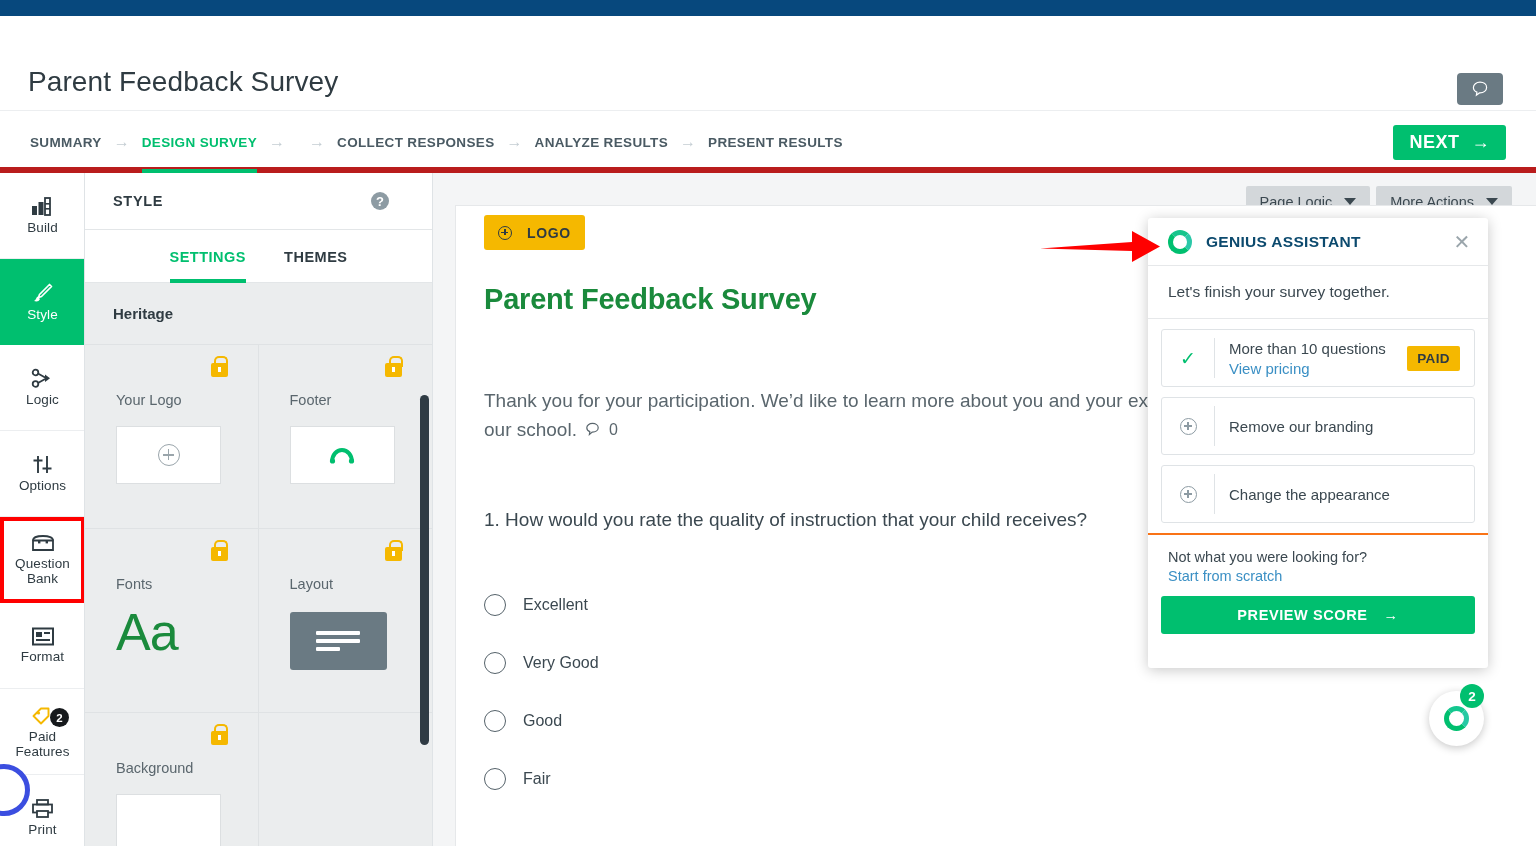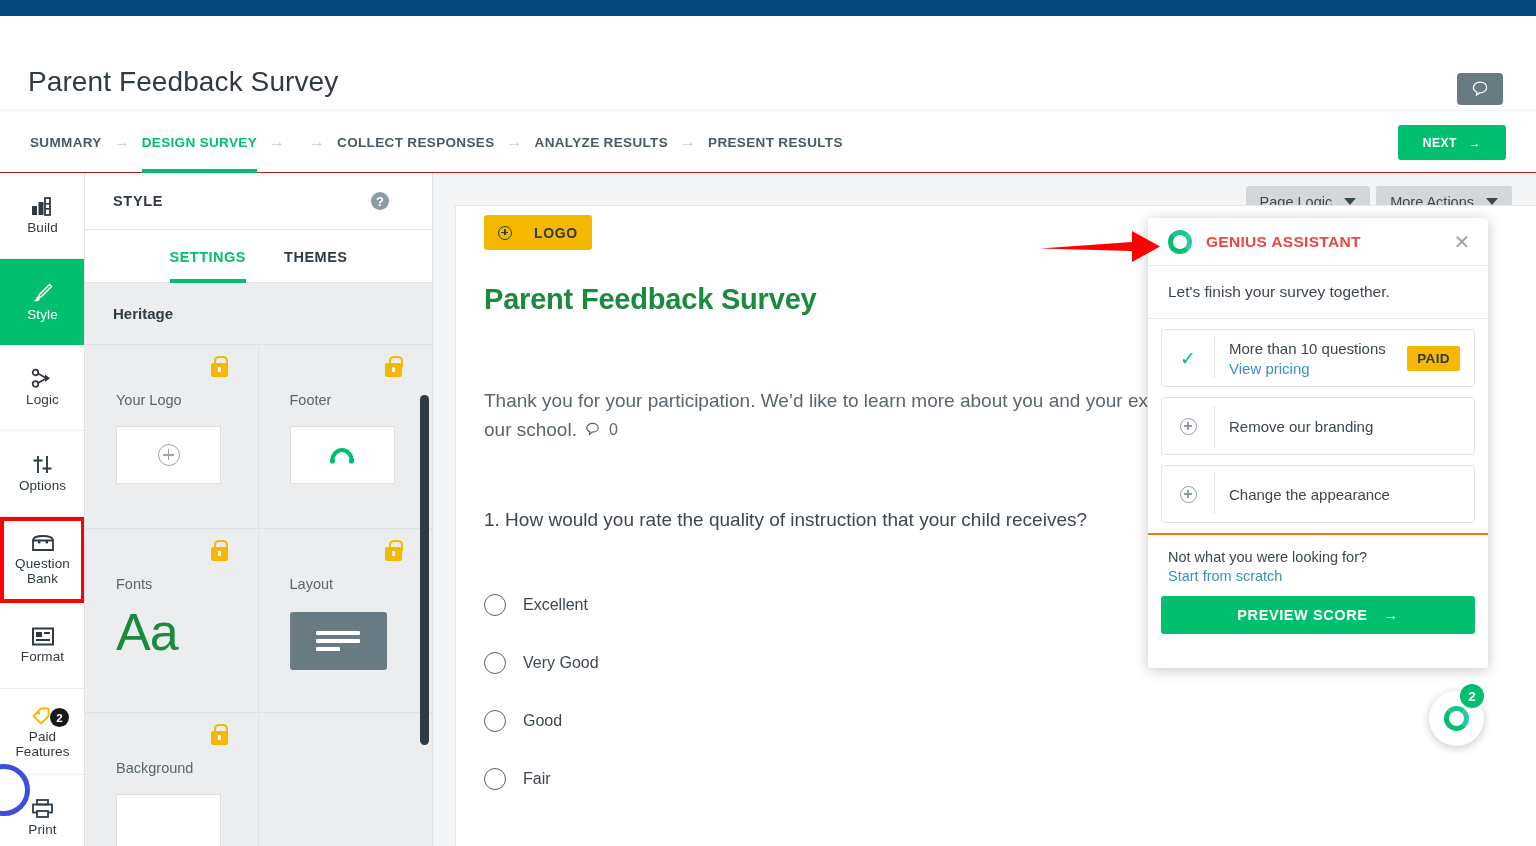--- a/index.html
+++ b/index.html
@@ -30,40 +30,40 @@
   }
   .comment-btn {
     position: absolute; right: 33px; top: 57px;
     width: 46px; height: 32px; border-radius: 4px; background: #6a7a83;
     display: flex; align-items: center; justify-content: center; cursor: pointer;
   }
 
   
   .navbar {
     position: absolute; left: 0; top: 111px; width: 1536px; height: 62px;
-    background: #fff; border-bottom: 1px solid #b91c1c;
+    background: #fff; border-bottom: 6px solid #b91c1c;
   }
   .crumbs { position: absolute; left: 30px; top: 0; height: 62px; display: flex; align-items: center; }
   .crumb {
     font-size: 13.5px; font-weight: 700; letter-spacing: .35px;
     color: #4a5a63; white-space: nowrap; cursor: pointer; text-transform: uppercase;
     position: relative; height: 62px; display: flex; align-items: center;
   }
   .crumb.active { color: #00bf6f; }
   .crumb.active::after {
     content: ""; position: absolute; left: 0; right: 0; bottom: 0; height: 4px; background: #00bf6f;
   }
   .crumb-sep {
     margin: 0 12px; color: #c4cdd3; font-size: 16px; display: flex; align-items: center;
   }
   .next-btn {
     position: absolute; right: 30px; top: 14px; height: 35px; min-width: 108px;
     background: #00bf6f; color: #fff; border-radius: 3px;
     display: flex; align-items: center; justify-content: center; gap: 12px;
-    font-size: 12px; font-weight: 700; letter-spacing: .5px; cursor: pointer; padding: 0 16px;
+    font-size: 18px; font-weight: 700; letter-spacing: .5px; cursor: pointer; padding: 0 16px;
   }
 
   
   .rail {
     position: absolute; left: 0; top: 173px; width: 85px; height: 673px;
     background: #fff; border-right: 1px solid #dfe3e6; overflow: hidden;
   }
   .rail-item {
     position: relative; width: 85px; height: 86px;
     display: flex; flex-direction: column; align-items: center; justify-content: center;
@@ -170,21 +170,21 @@
     height: 31px; background: #d3d7da; border-radius: 2px; padding: 0 14px;
     display: flex; align-items: center; gap: 12px; font-size: 14.5px; color: #3b4850; cursor: pointer;
   }
   .caret { width: 0; height: 0; border-left: 6px solid transparent; border-right: 6px solid transparent; border-top: 7px solid #3b4850; }
   .survey-card {
     position: absolute; left: 23px; top: 33px; width: 1080px; height: 640px;
     background: #fff; box-shadow: 0 0 0 1px #e6e8ea;
   }
   .logo-chip {
     position: absolute; left: 28px; top: 9px; height: 35px; background: #f5b800; border-radius: 3px;
-    padding: 0 14px; display: flex; align-items: center; gap: 22px;
+    padding: 0 14px; display: flex; align-items: center; gap: 15px;
     font-size: 14px; font-weight: 700; letter-spacing: .6px; color: #2f3b42; cursor: pointer;
   }
   .chip-plus {
     width: 14px; height: 14px; border: 1.5px solid #2f3b42; border-radius: 50%; position: relative;
   }
   .chip-plus::before, .chip-plus::after { content: ""; position: absolute; background: #2f3b42; }
   .chip-plus::before { left: 2.2px; top: 5.4px; width: 6.6px; height: 1.3px; }
   .chip-plus::after { left: 5.4px; top: 2.2px; width: 1.3px; height: 6.6px; }
   .sv-heading {
     position: absolute; left: 28px; top: 77px; font-size: 29px; font-weight: 700; color: #1a8a3c;
@@ -209,21 +209,21 @@
   .genius {
     position: absolute; left: 1148px; top: 218px; width: 340px; height: 450px;
     background: #fff; border-radius: 3px;
     box-shadow: 0 2px 14px rgba(0,0,0,.22); z-index: 10; overflow: hidden;
   }
   .g-head { height: 48px; border-bottom: 1px solid #e6e8ea; display: flex; align-items: center; position: relative; }
   .g-ring {
     margin-left: 20px; width: 24px; height: 24px; border-radius: 50%;
     border: 5px solid #00bf6f; border-right-color: #2bc8a8; border-top-color: #17c58c;
   }
-  .g-title { margin-left: 14px; font-size: 15.5px; font-weight: 700; letter-spacing: .3px; color: #ef4444; }
+  .g-title { margin-left: 14px; font-size: 15.5px; font-weight: 700; letter-spacing: .3px; color: #0c4a6e; }
   .g-close {
     position: absolute; right: 16px; top: 14px; width: 20px; height: 20px; cursor: pointer;
     color: #9aa5ab; font-size: 20px; line-height: 20px; text-align: center; font-weight: 300;
   }
   .g-sub { padding: 17px 20px; font-size: 15.5px; color: #3b4850; border-bottom: 1px solid #e6e8ea; }
   .g-list { padding: 10px 13px 0 13px; }
   .g-card {
     border: 1px solid #dfe3e6; border-radius: 3px; margin-bottom: 10px; min-height: 58px;
     display: flex; align-items: center; padding: 8px 0; cursor: pointer; background: #fff;
   }

